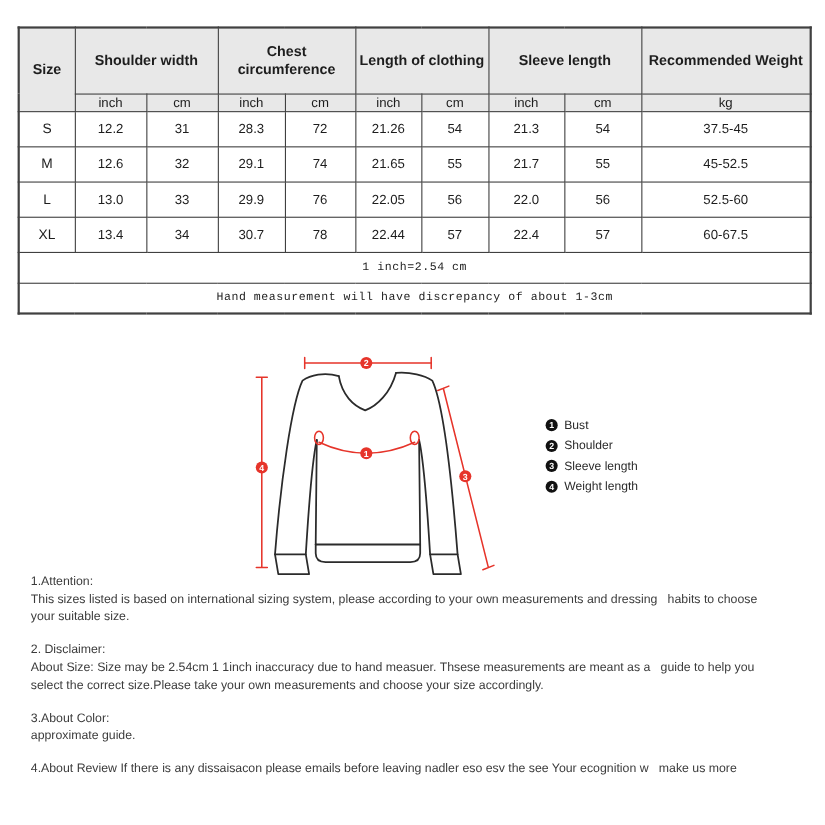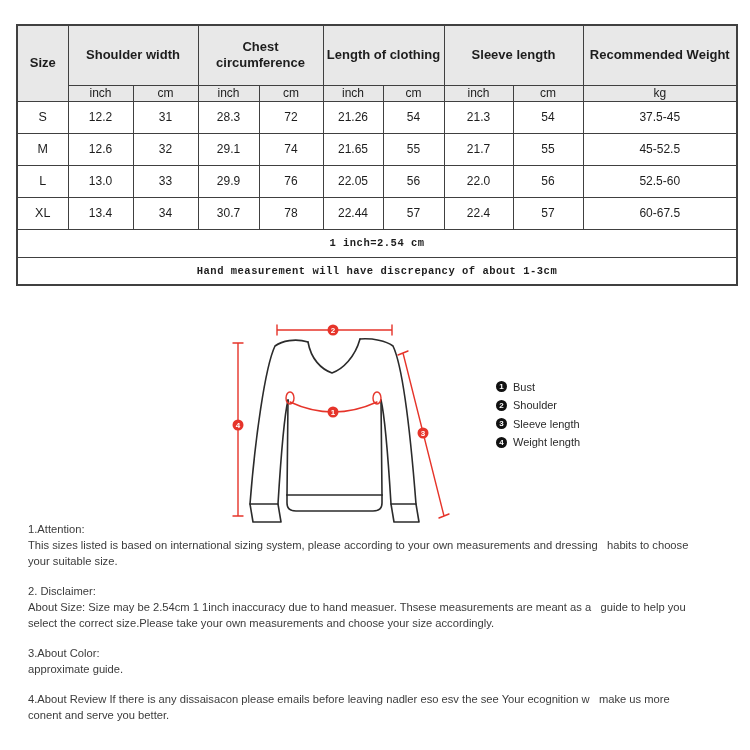--- a/index.html
+++ b/index.html
@@ -9,21 +9,21 @@
 
   
   table.size-chart { position:absolute; left:16px; top:24px; width:720px;
     border-collapse:collapse; table-layout:fixed; border:2px solid #404040; }
   table.size-chart td, table.size-chart th { border:1px solid #404040;
     text-align:center; vertical-align:middle; padding:0 3px; }
   .th-main { background:#e8e8e8; font-weight:bold; font-size:13px; height:60px; line-height:1.25; }
   .th-unit { background:#e8e8e8; font-weight:normal; font-size:12px; height:16px; }
   .td-size { font-size:12.5px; height:32px; }
   .td-val  { font-size:12px; height:32px; }
-  .td-foot { font-family:"Liberation Mono", monospace; font-weight:bold;
+  .td-foot { font-family:"Liberation Mono", monospace; font-weight:normal;
     font-size:10.5px; height:28px; letter-spacing:0.5px; }
 
   
   .diagram-svg { position:absolute; left:225px; top:315px; }
 
   .legend { position:absolute; left:496px; top:381px; }
   .legend-row { display:flex; align-items:center; height:11px; margin-bottom:7.5px; }
   .legend-bullet { width:11px; height:11px; border-radius:50%; background:#111;
     color:#fff; font-size:8px; font-weight:bold; display:flex;
     align-items:center; justify-content:center; flex:0 0 11px; }
@@ -196,17 +196,16 @@
       <div class="note-line">2. Disclaimer:</div>
       <div class="note-line">About Size: Size may be 2.54cm 1 1inch inaccuracy due to hand measuer. Thsese measurements are meant as a   guide to help you</div>
       <div class="note-line">select the correct size.Please take your own measurements and choose your size accordingly.</div>
     </div>
     <div class="note-block">
       <div class="note-line">3.About Color:</div>
       <div class="note-line">approximate guide.</div>
     </div>
     <div class="note-block">
       <div class="note-line">4.About Review If there is any dissaisacon please emails before leaving nadler eso esv the see Your ecognition w   make us more</div>
-      <div class="note-line">conent and serve you better.</div>
     </div>
   </div>
 
 </div>
 
 </body></html>

